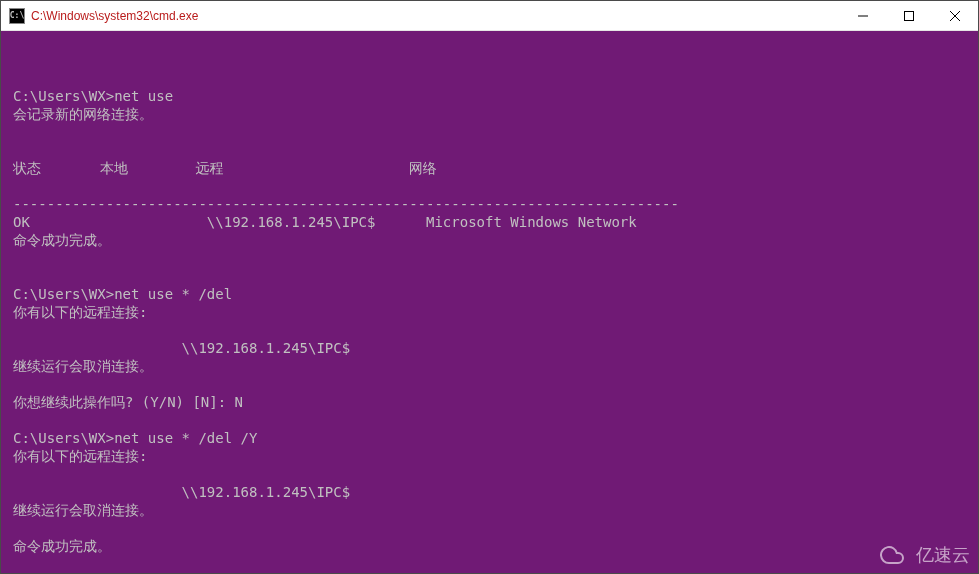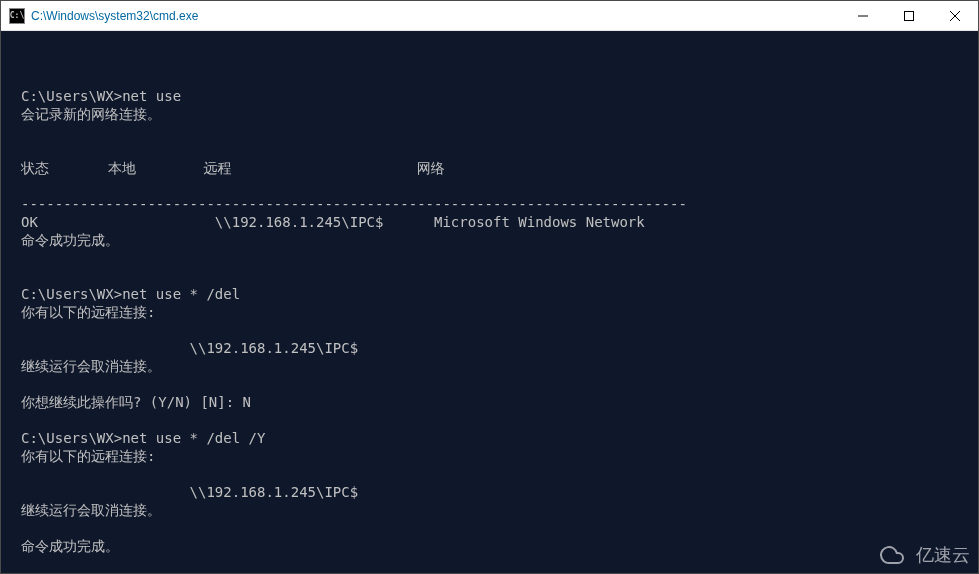--- a/index.html
+++ b/index.html
@@ -40,21 +40,21 @@
       font-size: 8px;
       background: #000000;
       color: #c0c0c0;
       font-family: monospace;
       font-weight: bold;
       border: 1px solid #888;
     }
     .titlebar-text {
       margin-left: 6px;
       font-size: 12px;
-      color: #0369a1;
+      color: #b91c1c;
       flex: 1;
     }
     .titlebar-controls {
       display: flex;
       height: 100%;
     }
     .titlebar-btn {
       width: 46px;
       height: 100%;
       display: flex;
@@ -64,26 +64,26 @@
       font-size: 10px;
       color: #000000;
     }
     .titlebar-btn svg {
       stroke: #000000;
       fill: none;
       stroke-width: 1;
     }
     .terminal {
       flex: 1;
-      background: #0f172a;
+      background: #701a75;
       color: #c0c0c0;
       font-family: "NSimSun", "SimSun", "Consolas", monospace;
       font-size: 14px;
       line-height: 18px;
-      padding: 2px 20px;
+      padding: 2px 12px;
       white-space: pre;
       overflow: hidden;
       position: relative;
     }
     .terminal-line {
       white-space: pre;
       min-height: 18px;
     }
     .watermark {
       position: absolute;

